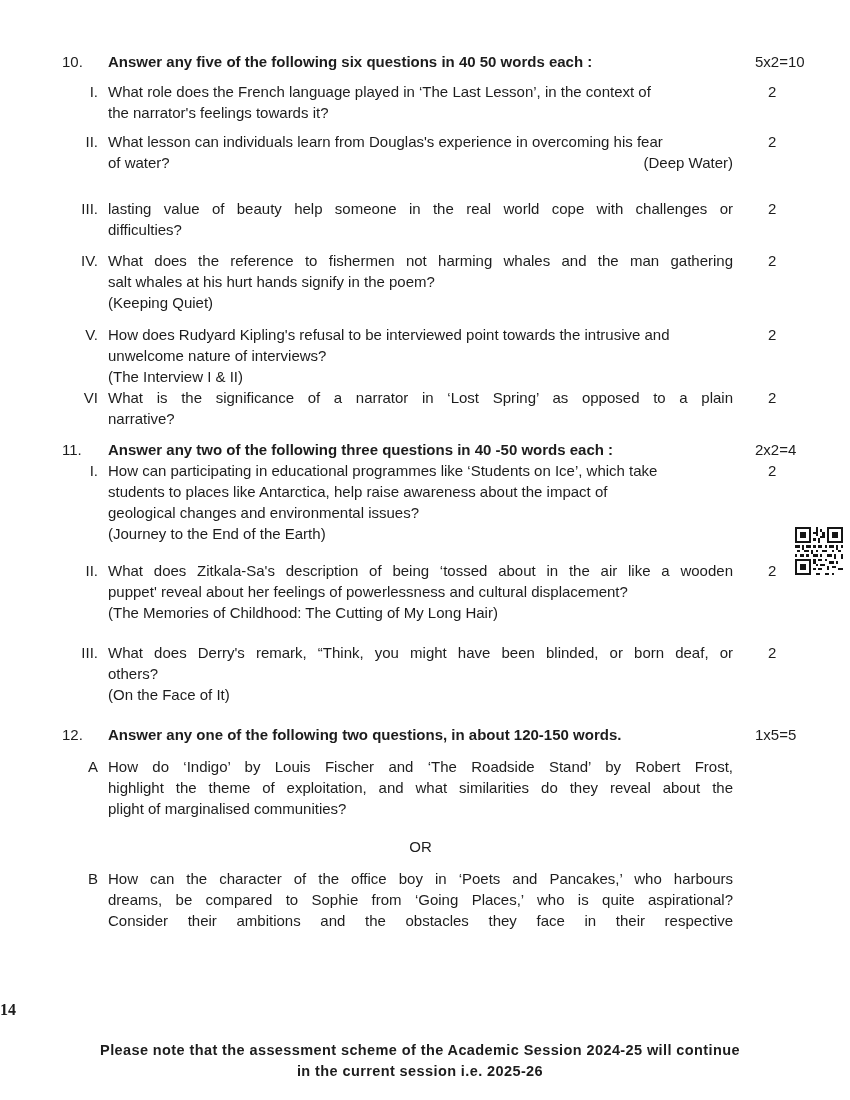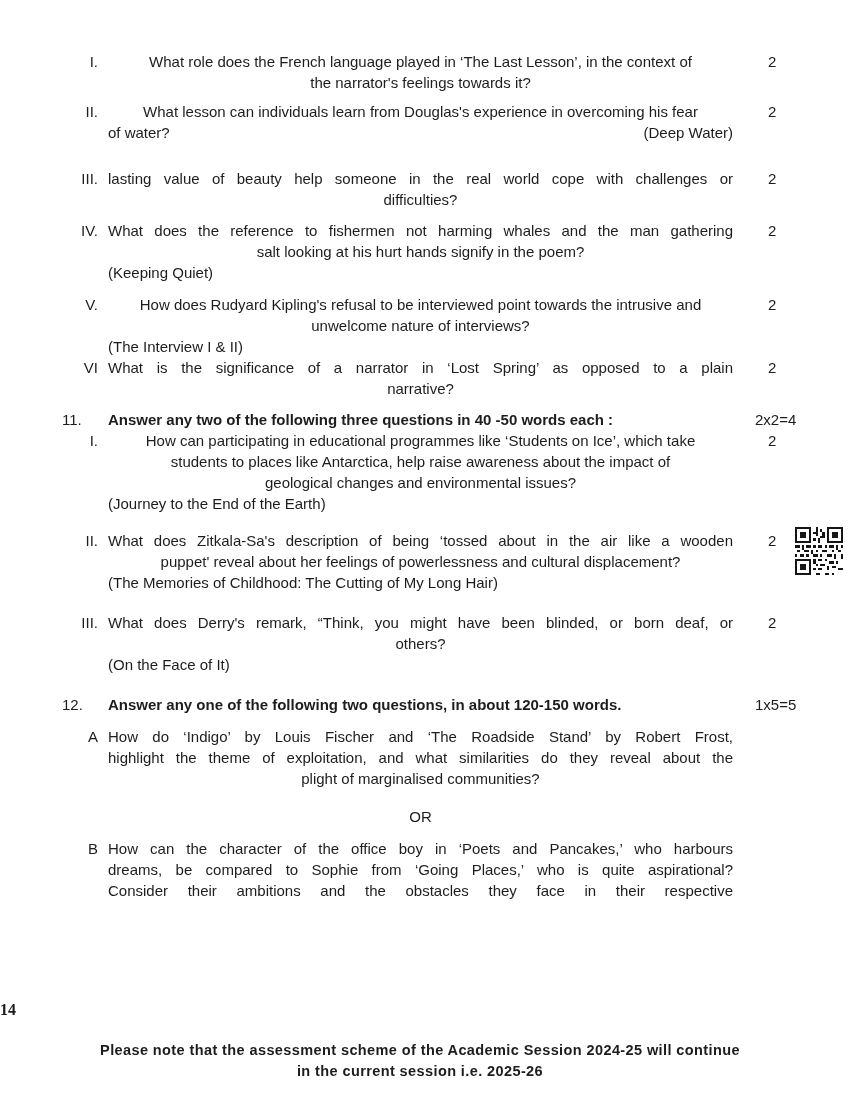--- a/index.html
+++ b/index.html
@@ -8,21 +8,21 @@
     background:#ffffff; color:#1d1d1d;
     font-family:"Liberation Sans", sans-serif; font-size:15px;
   }
   .content { position:absolute; top:51px; left:60px; width:745px; }
   .row { display:flex; align-items:flex-start; }
   .label { flex:0 0 48px; width:48px; box-sizing:border-box; line-height:21px; }
   .row.main .label { padding-left:2px; }
   .row.sub .label { text-align:right; padding-right:10px; }
   .heading { flex:0 0 625px; width:625px; font-weight:bold; line-height:21px; }
   .body { flex:0 0 625px; width:625px; }
-  .ln { line-height:21px; white-space:nowrap;text-align:center; }
+  .ln { line-height:21px; white-space:nowrap; }
   .ln.j { white-space:normal; text-align:justify; text-align-last:justify; }
   .flexline { display:flex; justify-content:space-between; white-space:nowrap; }
   .attr { line-height:21px; padding-right:2px; }
   .attr.in10 { padding-right:10px; }
   .attr.in13 { padding-right:13px; }
   .marks { padding-left:35px; line-height:21px; white-space:nowrap; }
   .row.main .marks { padding-left:22px; }
   .or-line { text-align:center; font-weight:normal; line-height:21px; }
   .mb0{margin-bottom:0} .mb8{margin-bottom:8px} .mb9{margin-bottom:9px}
   .mb10{margin-bottom:10px} .mb11{margin-bottom:11px} .mb12{margin-bottom:0}
@@ -39,20 +39,25 @@
     letter-spacing:0.4px; line-height:20.5px;
   }
   .note.first { margin-top:21px; }
 </style>
 </head>
 <body>
 
 <div class="page">
   <div class="content">
 
+    <div class="row main mb9">
+      <div class="label">10.</div>
+      <div class="heading">Answer any five of the following six questions in 40 50 words each :</div>
+      <div class="marks">5x2=10</div>
+    </div>
 
     <div class="row sub mb8">
       <div class="label">I.</div>
       <div class="body">
         <div class="ln">What role does the French language played in ‘The Last Lesson’, in the context of</div>
         <div class="ln">the narrator's feelings towards it?</div>
       </div>
       <div class="marks">2</div>
     </div>
 
@@ -74,21 +79,21 @@
         <div class="ln j">lasting value of beauty help someone in the real world cope with challenges or</div>
         <div class="ln">difficulties?</div>
       </div>
       <div class="marks">2</div>
     </div>
 
     <div class="row sub mb11">
       <div class="label">IV.</div>
       <div class="body">
         <div class="ln j">What does the reference to fishermen not harming whales and the man gathering</div>
-        <div class="ln">salt looking at his hurt hands signify in the poem?</div>
+        <div class="ln">salt whales at his hurt hands signify in the poem?</div>
         <div class="attr in13">(Keeping Quiet)</div>
       </div>
       <div class="marks">2</div>
     </div>
 
     <div class="row sub mb0">
       <div class="label">V.</div>
       <div class="body">
         <div class="ln">How does Rudyard Kipling's refusal to be interviewed point towards the intrusive and</div>
         <div class="ln">unwelcome nature of interviews?</div>

